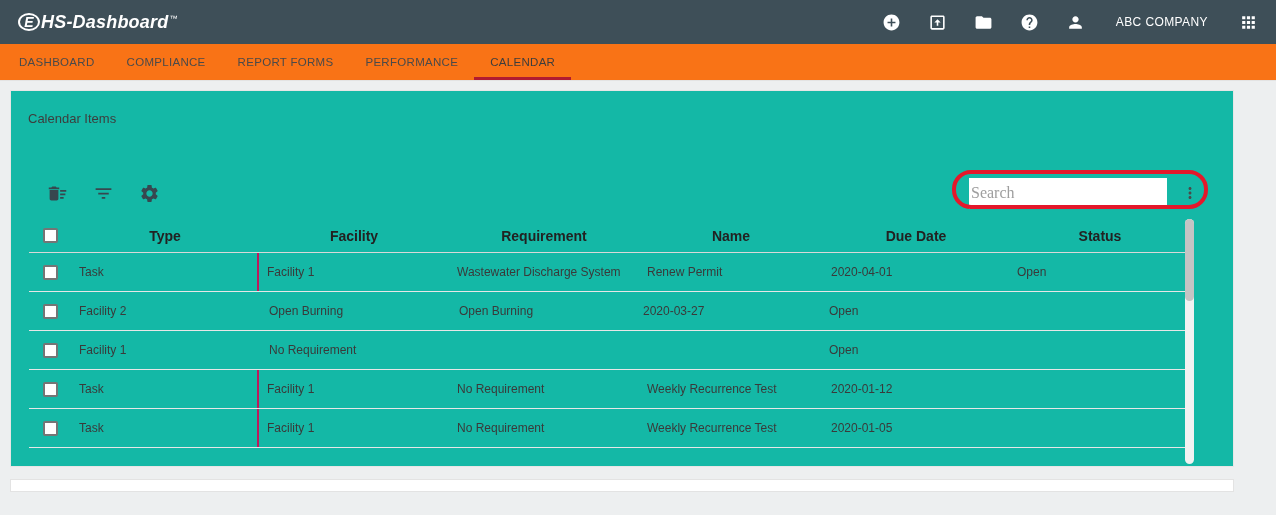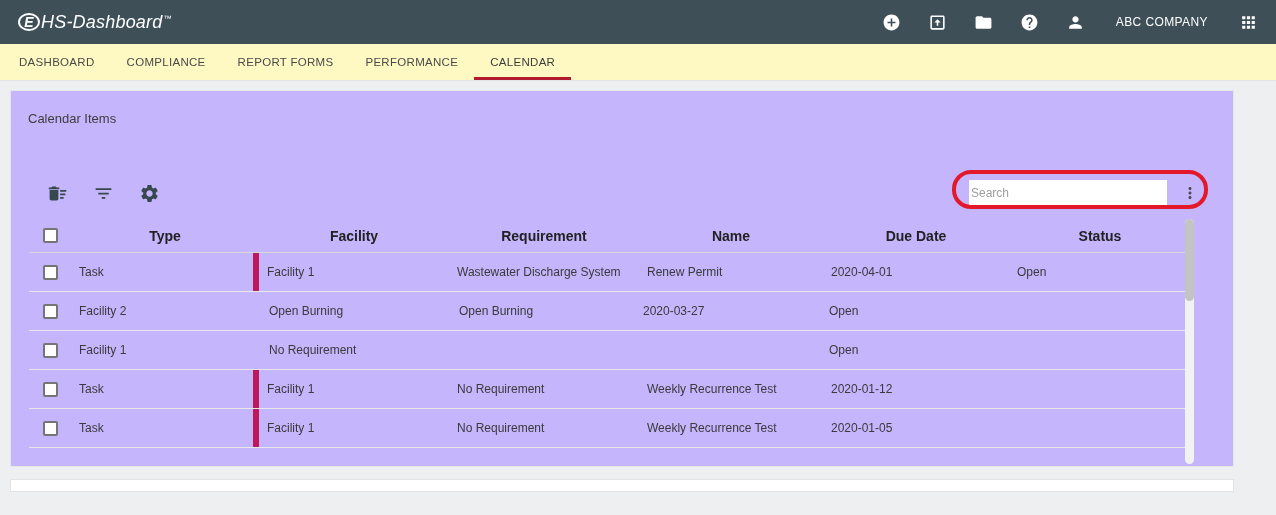--- a/index.html
+++ b/index.html
@@ -18,64 +18,64 @@
     padding:0 18px;
   }
   .logo { color:#fff; display:flex; align-items:center; cursor:default; }
   .logo-e {
     font-size:14px; font-style:italic; font-weight:bold;
     border:2px solid #fff; border-radius:50%;
     width:22px; height:18px;
     display:inline-flex; align-items:center; justify-content:center;
     margin-right:1px;
   }
-  .logo-rest { font-size:18px; font-style:italic; font-weight:400; letter-spacing:.2px; }
+  .logo-rest { font-size:18px; font-style:italic; font-weight:700; letter-spacing:.2px; }
   .logo-tm { font-size:8px; align-self:flex-start; margin-top:2px; margin-left:1px; }
 
   .topbar-right { margin-left:auto; display:flex; align-items:center; gap:27px; }
   .tb-icon { cursor:pointer; display:flex; }
   .tb-icon svg { width:19px; height:19px; fill:#fff; display:block; }
   .company { color:#fff; font-size:12px; letter-spacing:.4px; margin:0 4px; }
 
   
   .navbar {
-    height:37px; background:#fef9c3;
+    height:37px; background:#f97316;
     border-bottom:1px solid #e3e3e3;
     display:flex; align-items:stretch; padding-left:3px;
   }
   .tab {
     display:flex; align-items:center;
     padding:3px 16px 0 16px;
     font-size:11.5px; color:#4a4a4a; letter-spacing:.3px;
     border-bottom:3px solid transparent; cursor:pointer;
   }
   .tab.active { border-bottom-color:#b11b30; color:#3d3d3d; }
 
   
   .card {
     position:relative;
     margin:9px 0 0 10px;
     width:1224px; height:377px;
-    background:#c4b5fd;
+    background:#14b8a6;
     border:1px solid #e6e6e6;
   }
   .card-title { position:absolute; top:20px; left:17px; font-size:13px; color:#3d3d3d; }
 
   
   .toolbar {
     position:absolute; top:84px; left:36px; right:34px; height:36px;
     display:flex; align-items:center;
   }
   .tool-icon { margin-right:25px; cursor:pointer; display:flex; }
   .tool-icon svg { width:21px; height:21px; fill:#37474f; display:block; }
   .search-zone { margin-left:auto; display:flex; align-items:center; }
   .search-input {
     width:198px; border:none; border-bottom:1px solid #e6e6e6;
-    font-size:12px; padding:6px 2px; outline:none; color:#333;
-    font-family:Liberation Sans, sans-serif;
+    font-size:16px; padding:6px 2px; outline:none; color:#333;
+    font-family:Liberation Serif, serif;
   }
   .search-input::placeholder { color:#9e9e9e; }
   .kebab { margin-left:14px; cursor:pointer; display:flex; }
   .kebab svg { width:18px; height:18px; fill:#4a4a4a; display:block; }
 
   
   .annotation {
     position:absolute; left:941px; top:79px;
     width:256px; height:39px;
     border:4px solid #e4182b; border-radius:19px;
@@ -98,21 +98,21 @@
   .col-type   { width:188px; }
   .col-fac    { width:190px; }
   .col-req    { width:190px; }
   .col-name   { width:184px; }
   .col-due    { width:186px; }
   .col-status { flex:1; }
   .thead > div { text-align:center; }
   .thead .col-check { text-align:left; }
   .trow > .td { padding-left:8px; white-space:nowrap; overflow:hidden; }
   .trow .col-type {
-    border-right:6px solid #be185d;
+    border-right:2px solid #be185d;
     align-self:stretch; display:flex; align-items:center;
   }
   .cb {
     width:15px; height:15px;
     border:2px solid #757575; border-radius:2px;
     background:#fff; cursor:pointer;
   }
 
   
   .vscroll {

